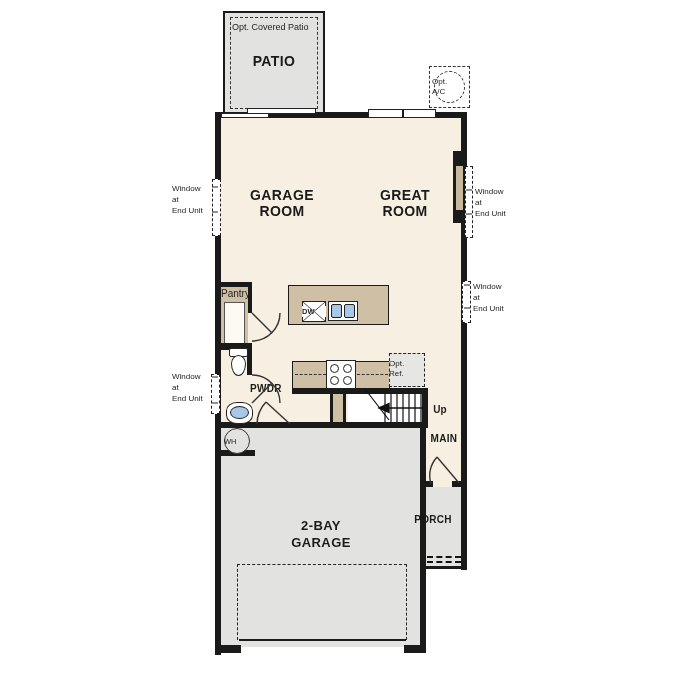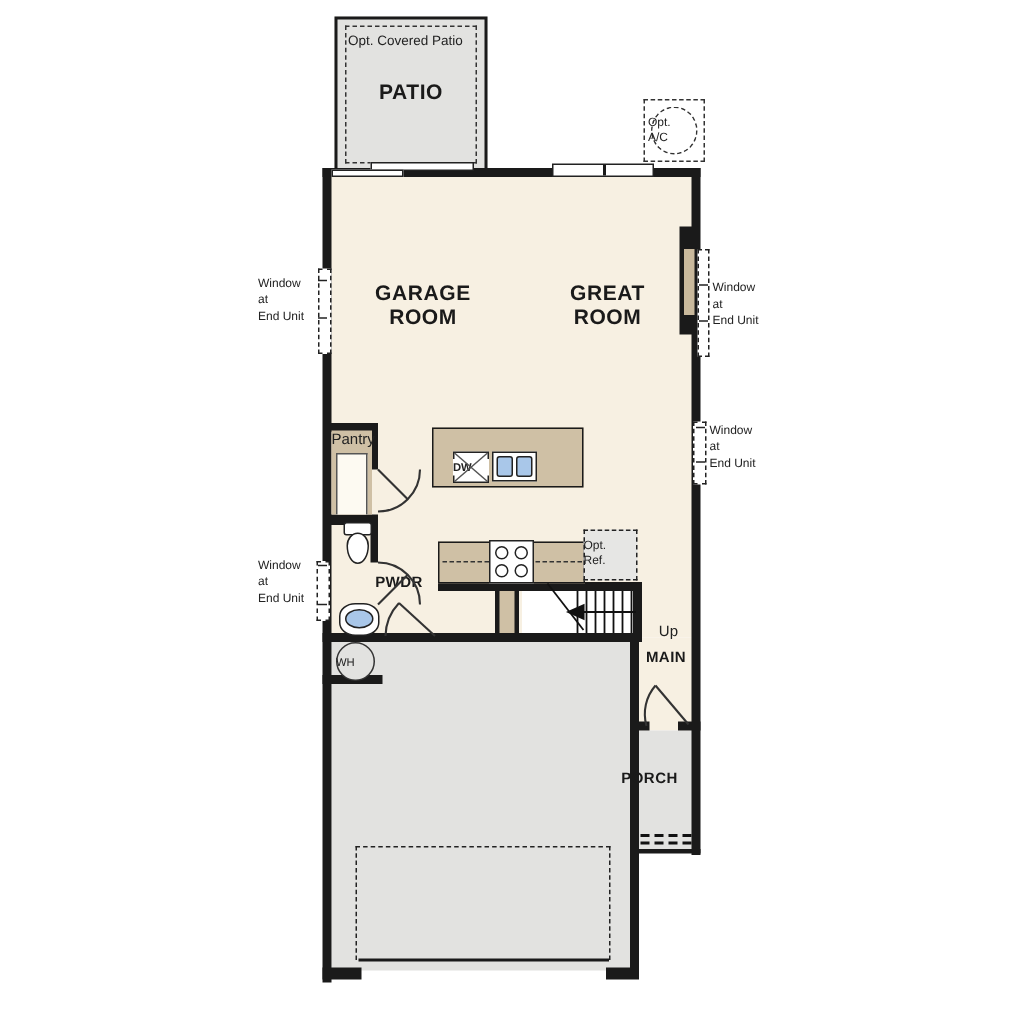--- a/index.html
+++ b/index.html
@@ -85,20 +85,22 @@
 at
 End Unit</div>
   <div class="tiny-label" style="left: 172px; top: 371px; width: 42px; white-space: pre-line;">Window
 at
 End Unit</div>
 
   <div class="room-label" style="left: 238px; top: 187px; width: 88px; white-space: pre-line;">GARAGE
 ROOM</div>
   <div class="room-label" style="left: 361px; top: 187px; width: 88px; white-space: pre-line;">GREAT
 ROOM</div>
+  <div class="room-label" style="left: 261px; top: 517px; width: 120px; font-size: 13px; line-height: 17px; white-space: pre-line;">2-BAY
+GARAGE</div>
   <div class="sub-label" style="left: 414px; top: 433px; width: 60px; white-space: pre-line;">MAIN</div>
   <div class="sub-label" style="left: 402px; top: 514px; width: 62px; white-space: pre-line;">PORCH</div>
 
   <div class="fill-cabinet" style="left:288px;top:285px;width:101px;height:40px;border:1.8px solid var(--wall);"></div>
   <div class="fixture" style="left:302px;top:301px;width:24px;height:21px;"></div>
   <div class="tiny-label" style="left: 302px; top: 306px; width: 24px; font-size: 7.5px; font-weight: bold; background: rgb(255, 255, 255); white-space: pre-line;">DW</div>
   <div class="fixture" style="left:328px;top:301px;width:30px;height:20px;"></div>
   <div style="left:331px;top:304px;width:11px;height:14px;background:var(--sink);border:1px solid var(--line);border-radius:2px;"></div>
   <div style="left:344px;top:304px;width:11px;height:14px;background:var(--sink);border:1px solid var(--line);border-radius:2px;"></div>
 
@@ -123,21 +125,21 @@
   <div style="left:229px;top:348px;width:19px;height:9px;background:#fff;border:1.2px solid var(--line);border-radius:2px;"></div>
   <div style="left:231px;top:355px;width:15px;height:21px;background:#fff;border:1.2px solid var(--line);border-radius:50% 50% 50% 50% / 42% 42% 58% 58%;"></div>
   <div style="left:226px;top:402px;width:27px;height:22px;background:#fff;border:1.2px solid var(--line);border-radius:40%;"></div>
   <div style="left:230px;top:406px;width:19px;height:13px;background:var(--sink);border:1px solid var(--line);border-radius:50%;"></div>
 
   <div style="left:224px;top:428px;width:26px;height:26px;background:var(--concrete);border:1.5px solid #333;border-radius:50%;"></div>
   <div class="tiny-label" style="left: 224px; top: 436px; width: 26px; font-size: 7.5px; white-space: pre-line;">WH</div>
 
   <div style="left:348px;top:394px;width:74px;height:28px;background:#fff;"></div>
   <div style="left:330px;top:394px;width:16px;height:28px;background:var(--cabinet);border-left:3px solid var(--wall);border-right:3px solid var(--wall);"></div>
-  <div class="tiny-label" style="left: 428px; top: 416px; width: 24px; font-size: 10px; text-align: right; white-space: pre-line;">Up</div>
+  <div class="tiny-label" style="left: 428px; top: 404px; width: 24px; font-size: 10px; text-align: center; white-space: pre-line; font-weight: bold;">Up</div>
 
   <div style="left:237px;top:564px;width:170px;height:76px;border:1.5px dashed #222;border-bottom:none;"></div>
   <div style="left:427px;top:556px;width:34px;height:0;border-top:2px dashed #111;"></div>
   <div style="left:427px;top:561px;width:34px;height:0;border-top:2px dashed #111;"></div>
 
 
   <svg class="overlay" width="687" height="687" viewBox="0 0 687 687">
     <g stroke="#555" stroke-width="1">
       <line x1="303" y1="302" x2="325" y2="321"></line>
         <line x1="325" y1="302" x2="303" y2="321"></line>

